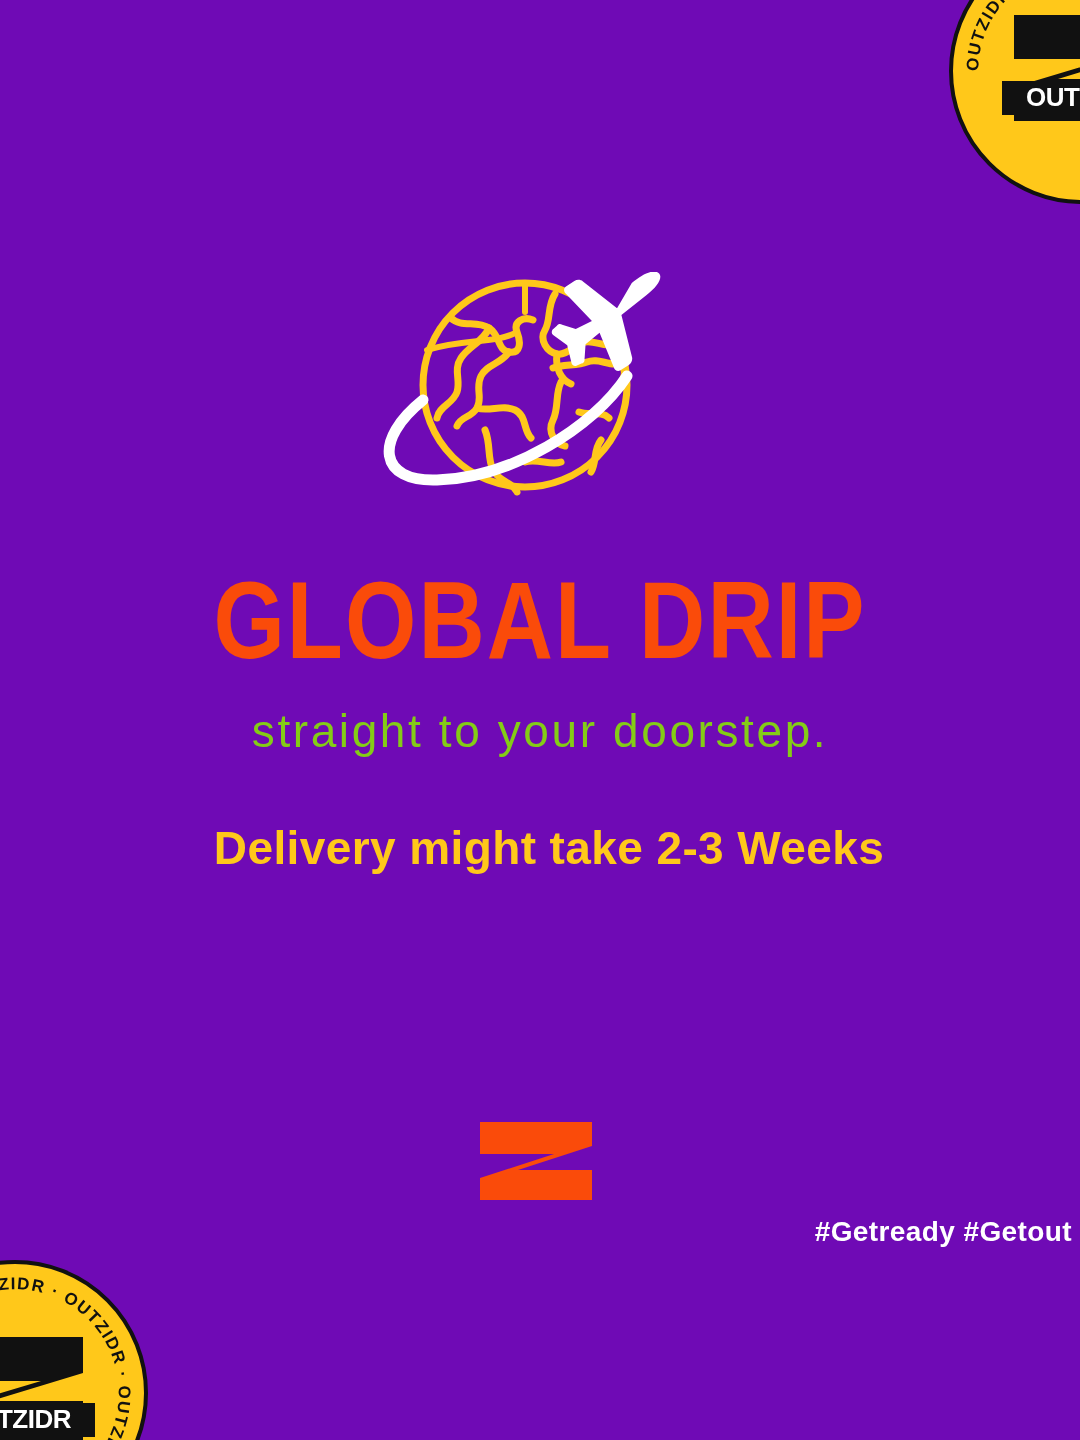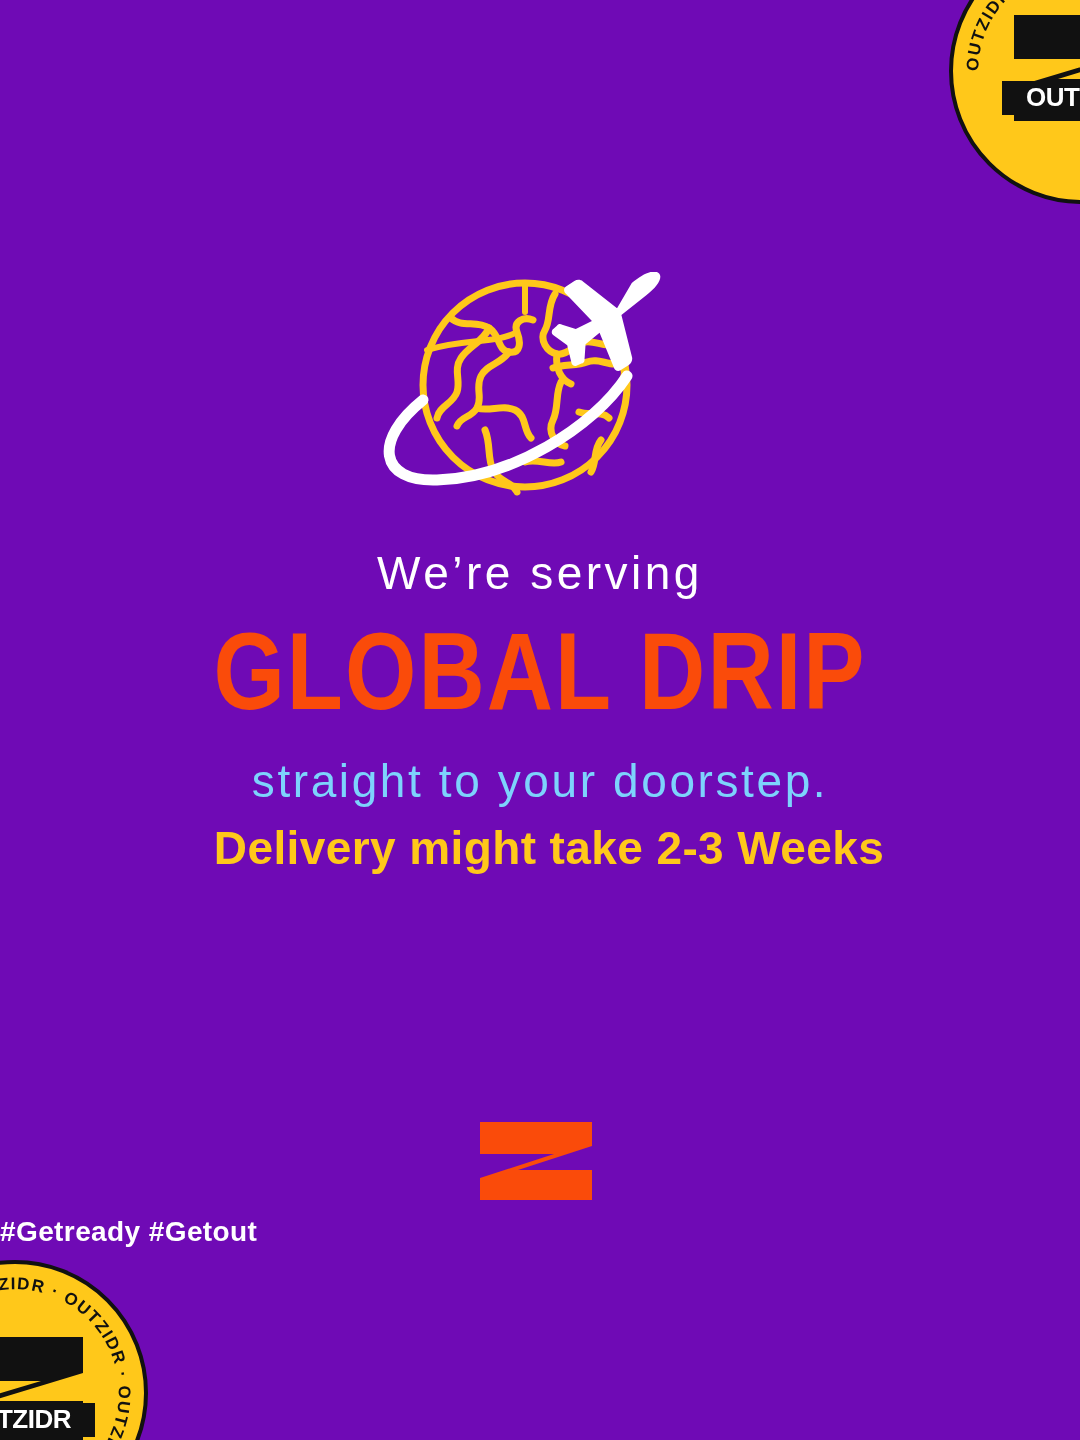--- a/index.html
+++ b/index.html
@@ -94,21 +94,21 @@
     font-size: 90px;
     font-weight: bold;
     letter-spacing: 2px;
     line-height: 1.15;
     margin-top: 10px;
     transform: scaleX(1.02) scaleY(1.22);
     transform-origin: center top;
     font-stretch: condensed;
   }
   .line-doorstep {
-    color: #7dd3fc;
+    color: #84cc16;
     font-size: 46px;
     font-weight: 300;
     letter-spacing: 2.6px;
     line-height: 1.1;
     margin-top: 44px;
   }
 
   .delivery {
     position: absolute;
     left: 0;
@@ -132,21 +132,21 @@
     letter-spacing: 0.6px;
     margin-top: 14px;
   }
 
   
   .footer {
     position: absolute;
     left: 0;
     right: 8px;
     top: 1120px;
-    text-align: left;
+    text-align: right;
   }
   .footer-mark {
     display: block;
     margin: 0 auto;
   }
   .footer-mark .zshape { fill: #FA4B0A; }
   .footer-tag {
     color: #ffffff;
     font-size: 28px;
     font-weight: bold;
@@ -233,21 +233,20 @@
                  C 12 -14, 14 -17, 17 -17
                  L 27 -17
                  C 30 -17, 33 -15, 34 -12
                  L 48 29
                  Z"></path>
       </g>
     </svg>
   </div>
 
   <div class="copy">
-    <div class="line-serving">We’re serving</div>
     <div class="line-global">GLOBAL DRIP</div>
     <div class="line-doorstep">straight to your doorstep.</div>
   </div>
 
   <div class="delivery">
     <div class="delivery-main">Delivery might take 2-3 Weeks</div>
   </div>
 
   <div class="footer">
     <svg class="footer-mark" width="124" height="82" viewBox="0 0 124 82">

